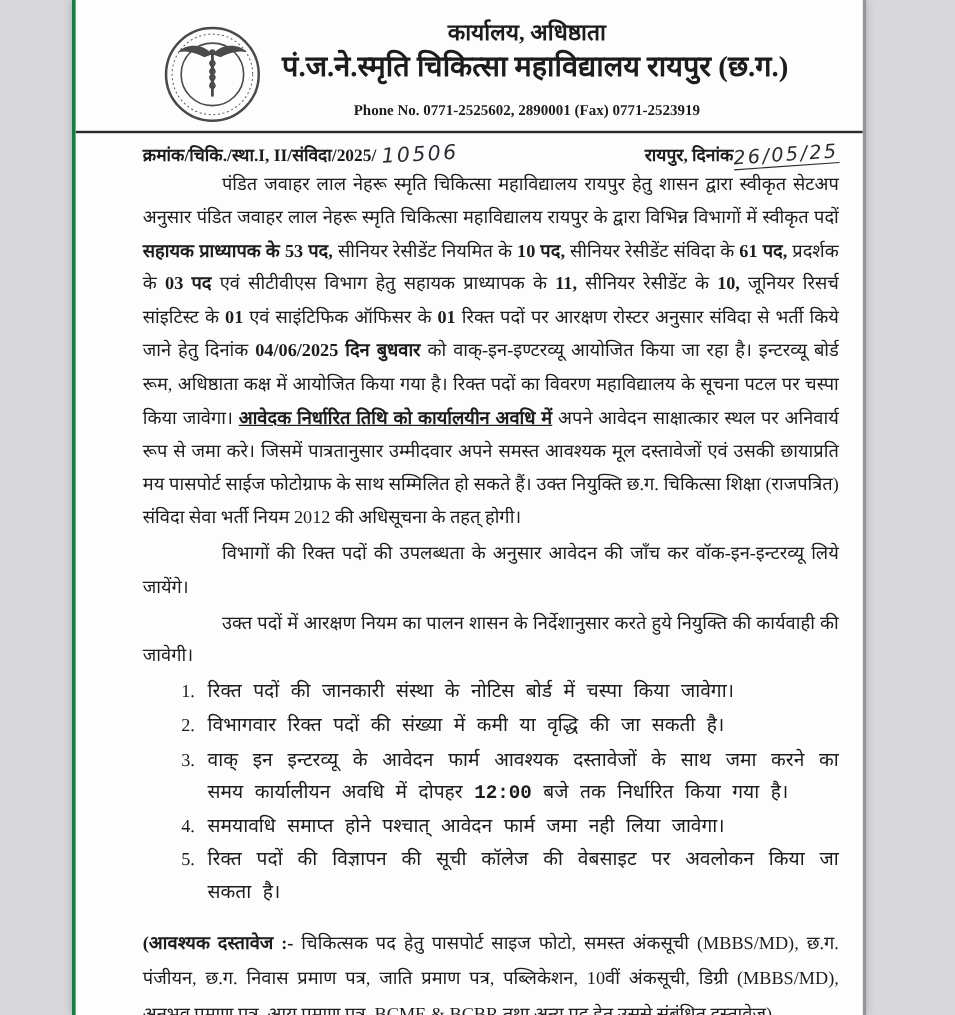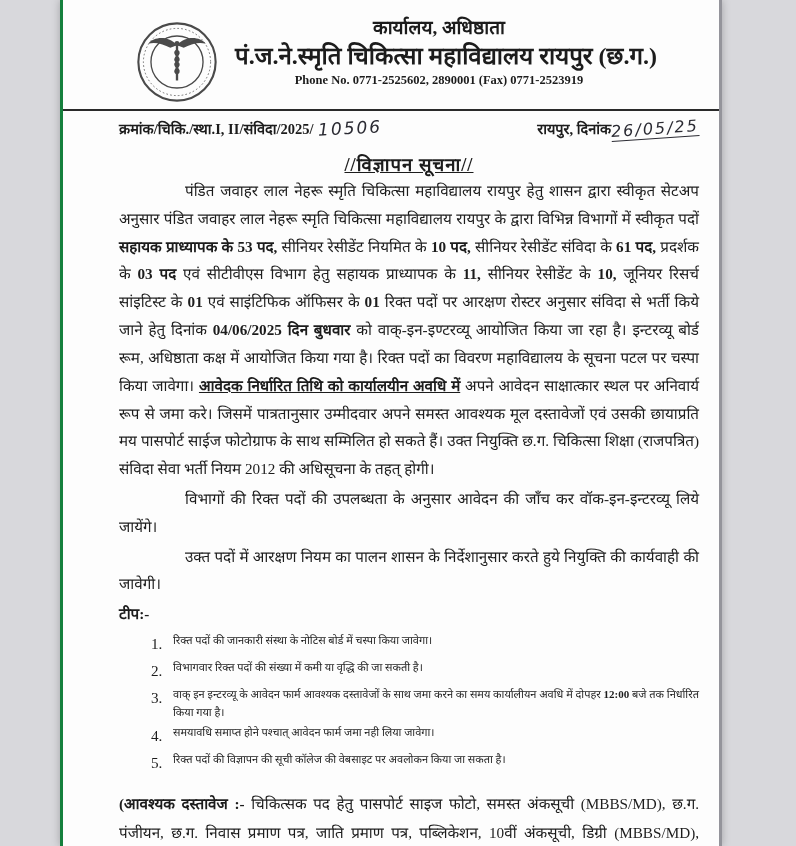--- a/index.html
+++ b/index.html
@@ -23,21 +23,21 @@
   }
   
   .header { position: relative; min-height: 88px; }
   .seal {
     position: absolute; left: 16px; top: 4px;
     width: 84px; height: 84px;
   }
   .head-text { text-align: center; padding-left: 60px; }
   .office-line { font-size: 19px; font-weight: 700; line-height: 1.25; }
   .college-line { font-size: 24px; font-weight: 700; line-height: 1.2; margin-top: 2px; padding-left: 14px; }
-  .phone-line { font-size: 12.5px; font-weight: 600; margin-top: 2px; font-family: "Liberation Serif", serif; }
+  .phone-line { font-size: 12.5px; font-weight: 600; margin-top: 14px; font-family: "Liberation Serif", serif; }
   .email-line { font-size: 12.5px; font-weight: 600; margin-top: 1px; font-family: "Liberation Serif", serif; }
   .head-rule {
     border: 0; border-top: 2.5px solid #2a2a2a;
     margin: 5px -20px 0 -56px;
   }
   
   .ref-row {
     display: flex; justify-content: space-between; align-items: baseline;
     margin-top: 7px; font-size: 14.5px; font-weight: 600;
   }
@@ -56,21 +56,21 @@
   
   .body-text { font-size: 15.2px; line-height: 1.83; text-align: justify; }
   .para { margin-top: 1px; text-indent: 66px; }
   .para.tight { margin-top: 2px; }
   .b { font-weight: 700; }
   .u { text-decoration: underline; }
   .note-head { font-weight: 700; font-size: 15.2px; margin-top: 2px; }
   .notes { margin-top: 3px; }
   .note-item { display: flex; margin: 0 0 1px 32px; }
   .note-no { width: 22px; flex: 0 0 22px; font-size: 15.2px; line-height: 1.7; }
-  .note-text { flex: 1; font-size: 11px; line-height: 1.7; text-align: justify; }
+  .note-text { flex: 1; font-size: 16px; line-height: 1.7; text-align: justify; font-family: Liberation Mono, monospace; }
   .docs-para { margin-top: 13px; font-size: 15.2px; line-height: 1.95; text-align: justify; }
 </style>
 </head>
 <body>
 
 <div class="page">
 
   <div class="header">
     <svg class="seal" viewBox="0 0 100 100">
       <circle cx="50" cy="50" r="46" fill="none" stroke="#4a4a4a" stroke-width="2.5"></circle>
@@ -96,31 +96,29 @@
 
   <div class="ref-row">
     <div>
       <span>क्रमांक/चिकि./स्था.I, II/संविदा/2025/</span><span class="hand ref-num-hw">10506</span>
     </div>
     <div>
       <span>रायपुर, दिनांक</span><span class="hand ref-date-hw">26/05/25</span>
     </div>
   </div>
 
-  <div class="doc-title">//विज्ञापन सूचना//</div>
 
   <div class="body-text">
 
     <p class="para"><span>पंडित जवाहर लाल नेहरू स्मृति चिकित्सा महाविद्यालय रायपुर हेतु शासन द्वारा स्वीकृत सेटअप अनुसार पंडित जवाहर लाल नेहरू स्मृति चिकित्सा महाविद्यालय रायपुर के द्वारा विभिन्न विभागों में स्वीकृत पदों </span><span class="b">सहायक प्राध्यापक के 53 पद,</span><span> सीनियर रेसीडेंट नियमित के </span><span class="b">10 पद,</span><span> सीनियर रेसीडेंट संविदा के </span><span class="b">61 पद,</span><span> प्रदर्शक के </span><span class="b">03 पद</span><span> एवं सीटीवीएस विभाग हेतु सहायक प्राध्यापक के </span><span class="b">11,</span><span> सीनियर रेसीडेंट के </span><span class="b">10,</span><span> जूनियर रिसर्च सांइटिस्ट के </span><span class="b">01</span><span> एवं साइंटिफिक ऑफिसर के </span><span class="b">01</span><span> रिक्त पदों पर आरक्षण रोस्टर अनुसार संविदा से भर्ती किये जाने हेतु दिनांक </span><span class="b">04/06/2025 दिन बुधवार</span><span> को वाक्-इन-इण्टरव्यू आयोजित किया जा रहा है। इन्टरव्यू बोर्ड रूम, अधिष्ठाता कक्ष में आयोजित किया गया है। रिक्त पदों का विवरण महाविद्यालय के सूचना पटल पर चस्पा किया जावेगा। </span><span class="b u">आवेदक निर्धारित तिथि को कार्यालयीन अवधि में</span><span> अपने आवेदन साक्षात्कार स्थल पर अनिवार्य रूप से जमा करे। जिसमें पात्रतानुसार उम्मीदवार अपने समस्त आवश्यक मूल दस्तावेजों एवं उसकी छायाप्रति मय पासपोर्ट साईज फोटोग्राफ के साथ सम्मिलित हो सकते हैं। उक्त नियुक्ति छ.ग. चिकित्सा शिक्षा (राजपत्रित) संविदा सेवा भर्ती नियम 2012 की अधिसूचना के तहत् होगी।</span></p>
 
     <p class="para tight">विभागों की रिक्त पदों की उपलब्धता के अनुसार आवेदन की जाँच कर वॉक-इन-इन्टरव्यू लिये जायेंगे।</p>
 
     <p class="para tight">उक्त पदों में आरक्षण नियम का पालन शासन के निर्देशानुसार करते हुये नियुक्ति की कार्यवाही की जावेगी।</p>
 
-    <div class="note-head">टीप:-</div>
 
     <div class="notes">
       <div class="note-item">
         <span class="note-no">1.</span>
         <span class="note-text">रिक्त पदों की जानकारी संस्था के नोटिस बोर्ड में चस्पा किया जावेगा।</span>
       </div>
       <div class="note-item">
         <span class="note-no">2.</span>
         <span class="note-text">विभागवार रिक्त पदों की संख्या में कमी या वृद्धि की जा सकती है।</span>
       </div>

